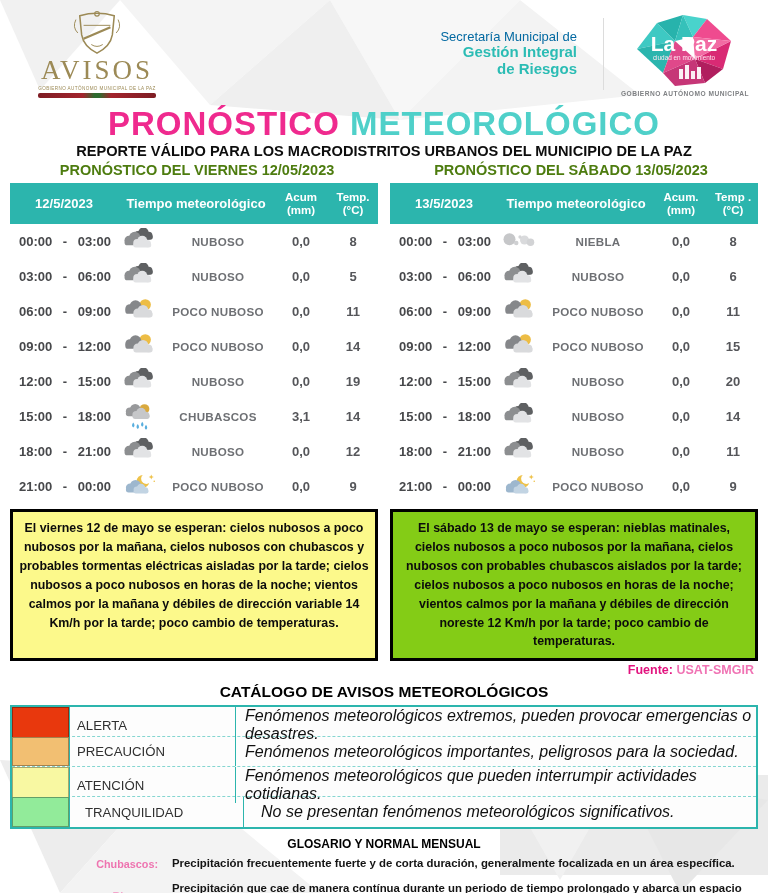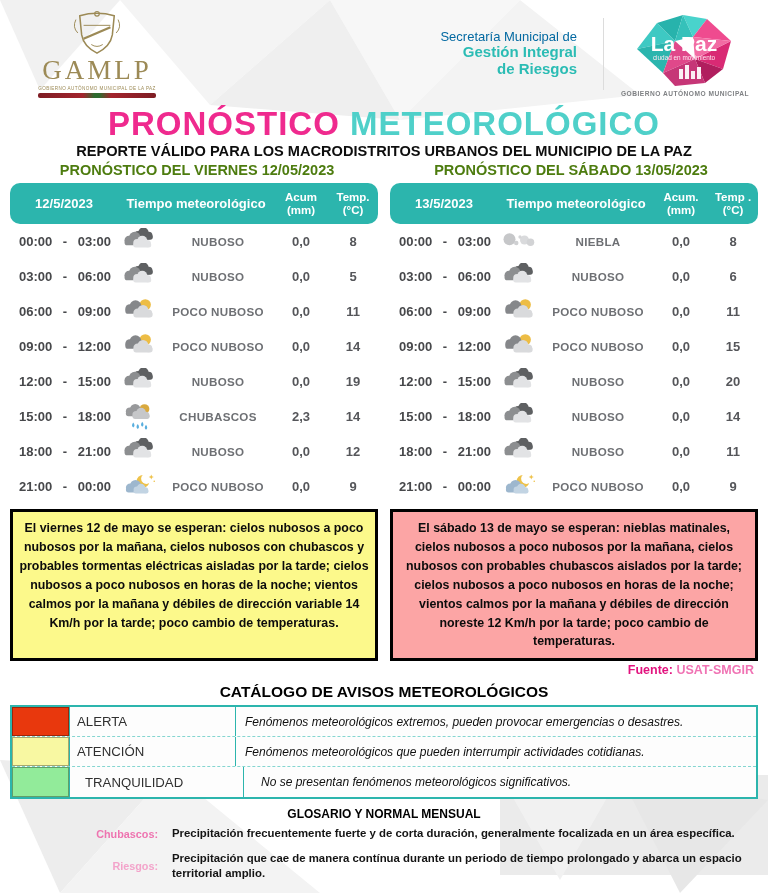--- a/index.html
+++ b/index.html
@@ -31,21 +31,21 @@
   .main-title { text-align:center; font-size:33px; font-weight:bold; letter-spacing:1px; line-height:1.1; margin-top:2px; }
   .main-title .t1 { color:#ef2a8e; }
   .main-title .t2 { color:#4fd0c9; }
   .subtitle { text-align:center; font-size:14.6px; font-weight:bold; color:#0d0d0d; margin-top:1px; }
   .section-titles { display:flex; padding:3px 10px 5px 10px; }
   .section-titles > div { width:50%; text-align:center; font-size:14.5px; font-weight:bold; color:#4d7c0f; }
 
   
   .tables-row { display:flex; gap:12px; padding:0 10px; }
   .wtable { width:368px; }
-  .tgrid { display:grid; grid-template-columns:108px 44px 1fr 54px 50px;border-radius:10px; }
+  .tgrid { display:grid; grid-template-columns:108px 44px 1fr 54px 50px; }
   .thead { background:#2cb5ad; color:#fff; font-weight:bold; height:41px; align-items:center; }
   .thead .hcell { text-align:center; font-size:13px; }
   .thead .hsmall { font-size:11.5px; line-height:1.15; }
   .th-weather { grid-column:2 / span 2; }
   .trow { height:35px; align-items:center; }
   .cell-time { display:flex; justify-content:space-between; padding:0 7px 0 9px; font-size:13px; color:#47484b; font-weight:600; }
   .cell-icon { display:flex; justify-content:center; align-items:center; }
   .cell-icon svg { width:36px; height:27px; }
   .cell-cond { text-align:center; font-size:11.6px; font-weight:bold; color:#6e7074; letter-spacing:.3px; }
   .cell-num { text-align:center; font-size:13px; font-weight:600; color:#55565a; }
@@ -60,21 +60,21 @@
 
   
   .catalog-title { text-align:center; font-size:15.5px; font-weight:bold; color:#000; margin:6px 0 4px; }
   .catalog-table { margin:0 10px; border:2px solid #2cb5ad; background:#fdfdfd; }
   .cat-row { display:grid; grid-template-columns:58px 166px 1fr; height:30px; border-bottom:1px dashed #85d6d1; }
   .cat-row:last-child { border-bottom:none;gap:8px; }
   .cat-swatch-cell { border-right:1px solid #2cb5ad; padding:0; }
   .cat-swatch { width:100%; height:100%; border:1px solid rgba(0,0,0,.32); }
   .cat-label { border-right:1px solid #2cb5ad; display:flex; align-items:center; padding-left:7px;
     font-size:13.2px; color:#303030; }
-  .cat-desc { display:flex; align-items:center; padding-left:9px; font-size:12px; font-style:italic; color:#101010; }
+  .cat-desc { display:flex; align-items:center; padding-left:9px; font-size:16px; font-style:italic; color:#101010; }
 
   
   .glossary-title { text-align:center; font-size:12px; font-weight:bold; color:#000; margin:8px 0 5px; }
   .glossary { display:grid; grid-template-columns:150px 1fr; column-gap:14px; row-gap:9px; padding:0 16px 0 8px; }
   .glo-term { text-align:right; font-weight:bold; font-size:10.8px; line-height:1.3; align-self:center; }
   .glo-def { font-weight:bold; font-size:11.4px; color:#141414; line-height:1.35; align-self:center; }
 </style>
 </head>
 <body>
 
@@ -100,21 +100,21 @@
         <g fill="none" stroke="#9c8a56" stroke-width="1.6">
           <path d="M12 6 Q30 1 48 6 L46 26 Q44 38 30 45 Q16 38 14 26 Z"></path>
           <path d="M16 16 H44" stroke-width="1"></path>
           <path d="M16 30 L44 18" stroke-width="2.4"></path>
           <circle cx="30" cy="4" r="2.4" stroke-width="1.2"></circle>
           <path d="M8 10 q-4 8 2 14" stroke-width="1"></path>
           <path d="M52 10 q4 8 -2 14" stroke-width="1"></path>
           <path d="M24 36 q6 4 12 0" stroke-width="1"></path>
         </g>
       </svg>
-      <div class="gamlp-acronym">GAMLP</div>
+      <div class="gamlp-acronym">AVISOS</div>
       <div class="gamlp-caption">GOBIERNO AUTÓNOMO MUNICIPAL DE LA PAZ</div>
       <div class="gamlp-ribbon"></div>
     </div>
     <div class="hspacer"></div>
     <div class="secretaria">
       <div class="l1">Secretaría Municipal de</div>
       <div class="l2">Gestión Integral</div>
       <div class="l2">de Riesgos</div>
     </div>
     <div class="hdr-divider"></div>
@@ -340,21 +340,21 @@
                 <circle cx="29" cy="13" r="6.5"></circle>
                 <rect x="4" y="11" width="32" height="9" rx="4.5"></rect>
               </g>
               <path transform="translate(15 26)" fill="#58aede" d="M0 0 C2.2 3 2.2 5.2 0 6.6 C-2.2 5.2 -2.2 3 0 0 Z"></path>
               <path transform="translate(21 28)" fill="#58aede" d="M0 0 C2.2 3 2.2 5.2 0 6.6 C-2.2 5.2 -2.2 3 0 0 Z"></path>
               <path transform="translate(27 25)" fill="#58aede" d="M0 0 C2.2 3 2.2 5.2 0 6.6 C-2.2 5.2 -2.2 3 0 0 Z"></path>
               <path transform="translate(32 29)" fill="#58aede" d="M0 0 C2.2 3 2.2 5.2 0 6.6 C-2.2 5.2 -2.2 3 0 0 Z"></path>
             </svg>
           </div>
           <div class="cell-cond">CHUBASCOS</div>
-          <div class="cell-num">2,3</div>
+          <div class="cell-num">3,1</div>
           <div class="cell-num">14</div>
         </div>
         <div class="tgrid trow">
           <div class="cell-time">
             <span>18:00</span>
             <span>-</span>
             <span>21:00</span>
           </div>
           <div class="cell-icon">
             <svg viewBox="0 0 48 36">
@@ -655,35 +655,42 @@
           </div>
           <div class="cell-cond">POCO NUBOSO</div>
           <div class="cell-num">0,0</div>
           <div class="cell-num">9</div>
         </div>
       </div>
   </div>
 
   <div class="summaries-row">
     <div class="summary-box" style="background: rgb(252, 249, 139);">El viernes 12 de mayo se esperan: cielos nubosos a poco nubosos por la mañana, cielos nubosos con chubascos y probables tormentas eléctricas aisladas por la tarde; cielos nubosos a poco nubosos en horas de la noche; vientos calmos por la mañana y débiles de dirección variable 14 Km/h por la tarde; poco cambio de temperaturas.</div>
-    <div class="summary-box" style="background: #fca5a5;">El sábado 13 de mayo se esperan: nieblas matinales, cielos nubosos a poco nubosos por la mañana, cielos nubosos con probables chubascos aislados por la tarde; cielos nubosos a poco nubosos en horas de la noche; vientos calmos por la mañana y débiles de dirección noreste 12 Km/h por la tarde; poco cambio de temperaturas.</div>
+    <div class="summary-box" style="background: #84cc16;">El sábado 13 de mayo se esperan: nieblas matinales, cielos nubosos a poco nubosos por la mañana, cielos nubosos con probables chubascos aislados por la tarde; cielos nubosos a poco nubosos en horas de la noche; vientos calmos por la mañana y débiles de dirección noreste 12 Km/h por la tarde; poco cambio de temperaturas.</div>
   </div>
   <div class="fuente-line">
     <span class="fuente-label">Fuente:</span>
     <span class="fuente-value">USAT-SMGIR</span>
   </div>
 
   <div class="catalog-title">CATÁLOGO DE AVISOS METEOROLÓGICOS</div>
   <div class="catalog-table">
       <div class="cat-row">
         <div class="cat-swatch-cell">
           <div class="cat-swatch" style="background: rgb(232, 56, 13);"></div>
         </div>
         <div class="cat-label">ALERTA</div>
         <div class="cat-desc">Fenómenos meteorológicos extremos, pueden provocar emergencias o desastres.</div>
+      </div>
+      <div class="cat-row">
+        <div class="cat-swatch-cell">
+          <div class="cat-swatch" style="background: rgb(242, 191, 114);"></div>
+        </div>
+        <div class="cat-label">PRECAUCIÓN</div>
+        <div class="cat-desc">Fenómenos meteorológicos importantes, peligrosos para la sociedad.</div>
       </div>
       <div class="cat-row">
         <div class="cat-swatch-cell">
           <div class="cat-swatch" style="background: rgb(248, 248, 162);"></div>
         </div>
         <div class="cat-label">ATENCIÓN</div>
         <div class="cat-desc">Fenómenos meteorológicos que pueden interrumpir actividades cotidianas.</div>
       </div>
       <div class="cat-row">
         <div class="cat-swatch-cell">

